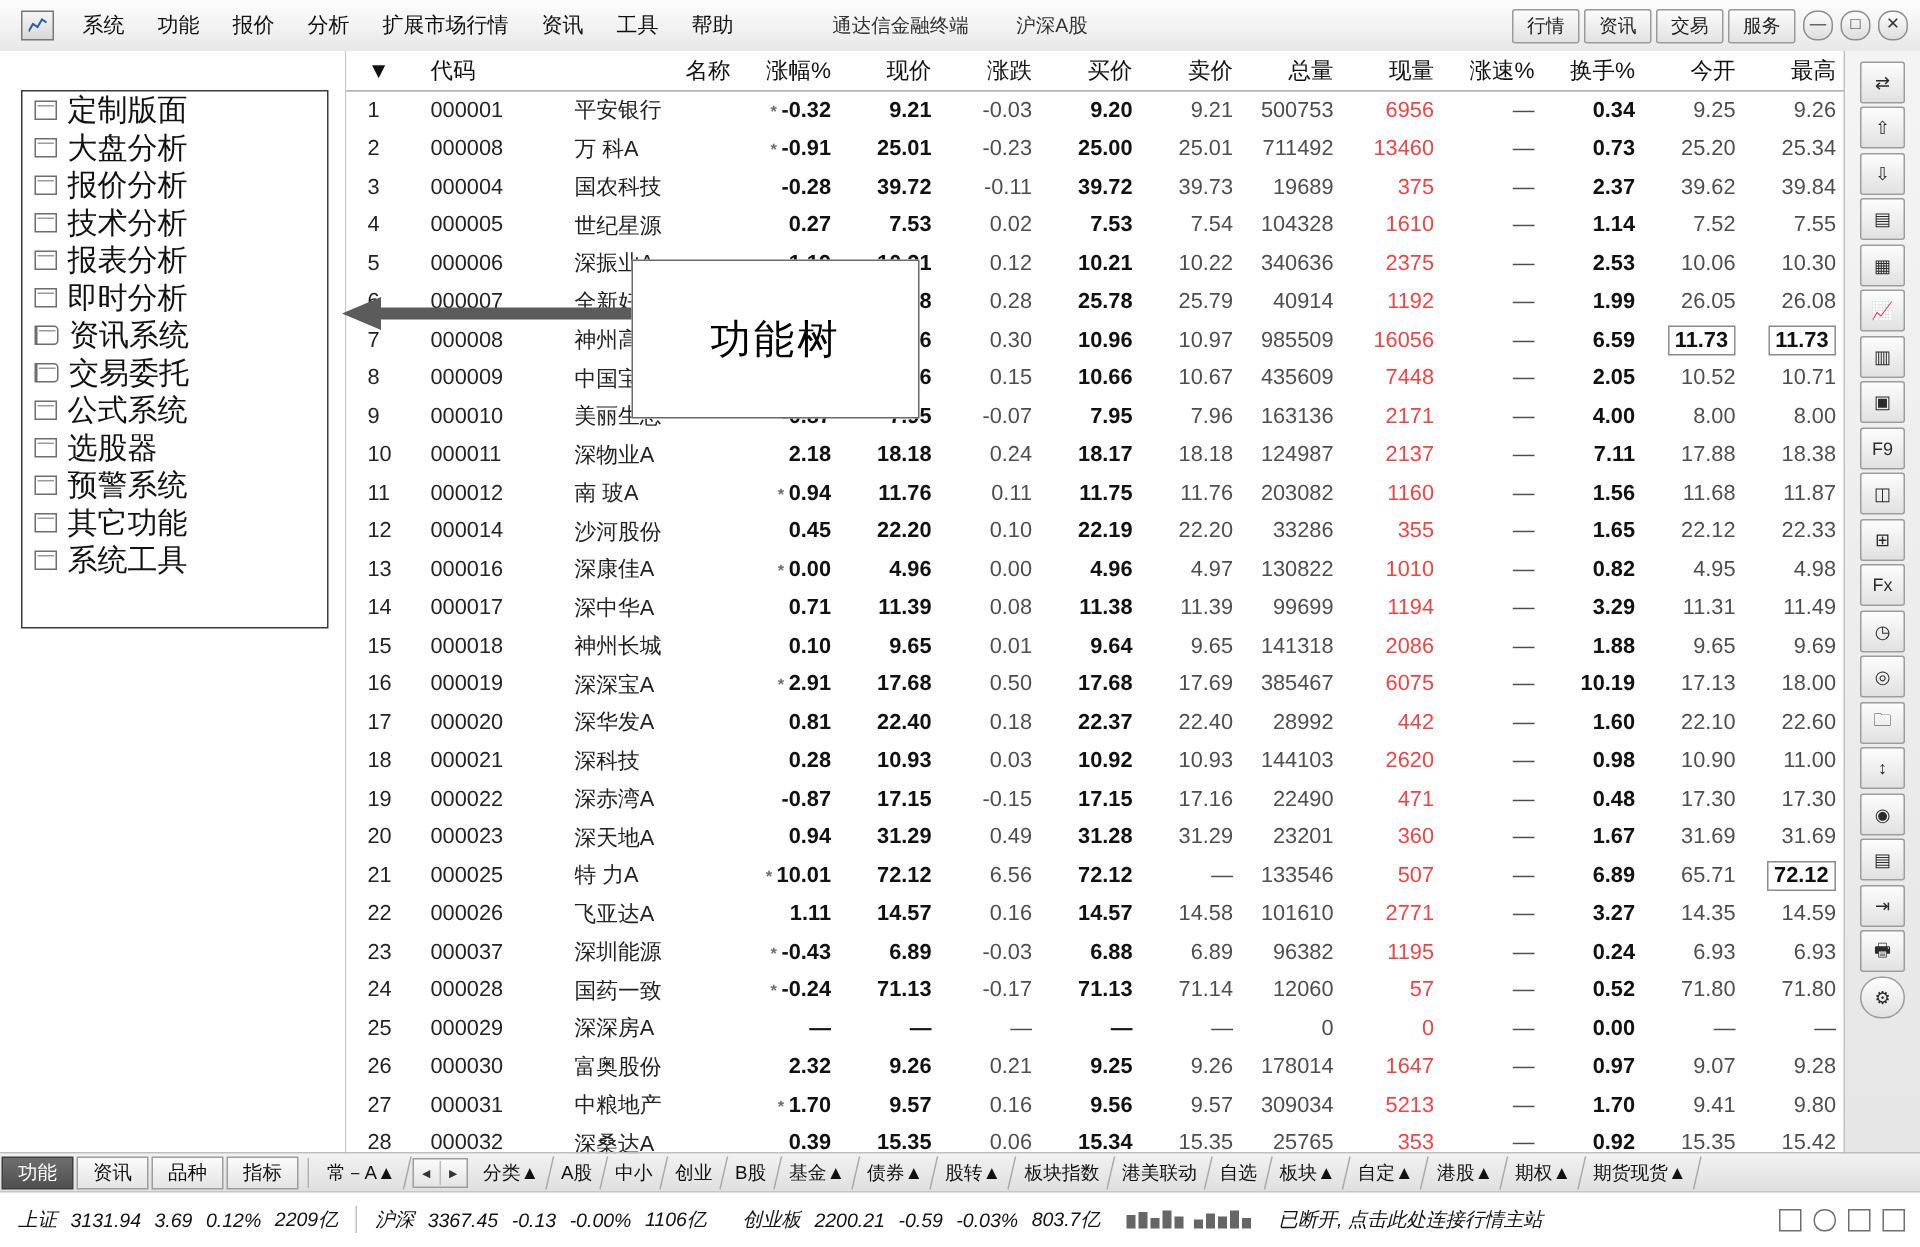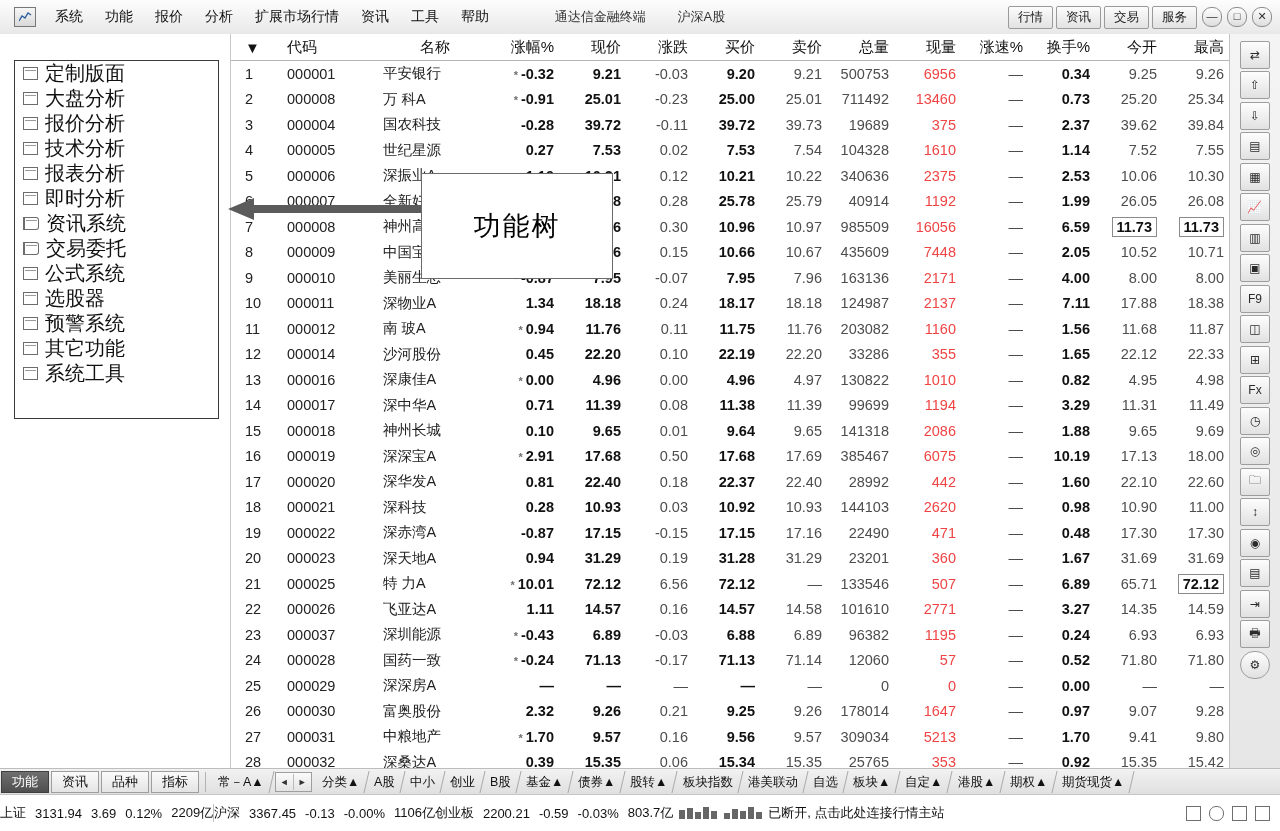--- a/index.html
+++ b/index.html
@@ -85,21 +85,21 @@
   .table-wrap{
     position:absolute;left:231px;top:34px;right:50px;height:737px;background:#fff;
   }
   .tbl{border-collapse:collapse;width:100%;table-layout:fixed;}
   .tbl th{
     font-weight:normal;font-size:15px;color:#111;background:#fff;
     border-bottom:1px solid #b5b5b5;height:26px;text-align:right;padding:0 6px;
   }
   .tbl th.c-idx{width:30px;text-align:left;padding-left:14px;}
   .tbl th.c-code{width:84px;text-align:left;}
-  .tbl th.c-name{width:104px;text-align:center;margin-left:13px;}
+  .tbl th.c-name{width:104px;text-align:right;margin-left:13px;}
   .tbl td{
     height:25.5px;font-size:14.5px;color:#4d4d4d;text-align:right;padding:0 6px;
     white-space:nowrap;
   }
   .tbl td.idx{text-align:left;padding-left:14px;color:#222;}
   .tbl td.code{text-align:left;color:#222;}
   .tbl td.name{text-align:left;color:#222;}
   .tbl td.bold{color:#111;font-weight:bold;}
   .tbl td.dark{color:#ef4444;}
   .star{color:#6f6f6f;margin-right:3px;font-size:11px;}
@@ -160,21 +160,21 @@
   }
   .nav-mini div{padding:0 4px;font-size:9px;color:#333;border-right:1px solid #bbb;line-height:16px;}
   .nav-mini div:last-child{border-right:none;}
 
   
   .statusbar{
     position:absolute;left:0;bottom:0;width:1280px;height:36px;
     background:#fff;border-top:1px solid #c6c6c6;
     display:flex;align-items:center;font-size:13px;color:#111;
   }
-  .stat-seg{display:flex;align-items:center;gap:9px;padding:0 0;white-space:nowrap;}
+  .stat-seg{display:flex;align-items:center;gap:9px;padding:0 12px;white-space:nowrap;font-style:italic;}
   .stat-div{width:1px;height:18px;background:#c0c0c0;}
   .blocks{display:flex;gap:2px;align-items:flex-end;margin:0 6px;}
   .blocks i{display:block;width:6px;background:#666;}
   .status-right{margin-left:auto;display:flex;align-items:center;gap:8px;padding-right:10px;}
   .sq{width:13px;height:13px;border:1px solid #6f6f6f;background:#fff;}
   .sq.round{border-radius:7px;}
 </style>
 </head>
 <body>
 
@@ -436,21 +436,21 @@
             <td class="dark">2171</td>
             <td class="">—</td>
             <td class="bold">4.00</td>
             <td class="">8.00</td>
             <td class="">8.00</td>
           </tr>
           <tr>
             <td class="idx">10</td>
             <td class="code">000011</td>
             <td class="name">深物业A</td>
-            <td class="bold">1.34</td>
+            <td class="bold">2.18</td>
             <td class="bold">18.18</td>
             <td class="">0.24</td>
             <td class="bold">18.17</td>
             <td class="">18.18</td>
             <td class="">124987</td>
             <td class="dark">2137</td>
             <td class="">—</td>
             <td class="bold">7.11</td>
             <td class="">17.88</td>
             <td class="">18.38</td>
@@ -598,21 +598,21 @@
             <td class="bold">0.48</td>
             <td class="">17.30</td>
             <td class="">17.30</td>
           </tr>
           <tr>
             <td class="idx">20</td>
             <td class="code">000023</td>
             <td class="name">深天地A</td>
             <td class="bold">0.94</td>
             <td class="bold">31.29</td>
-            <td class="">0.19</td>
+            <td class="">0.49</td>
             <td class="bold">31.28</td>
             <td class="">31.29</td>
             <td class="">23201</td>
             <td class="dark">360</td>
             <td class="">—</td>
             <td class="bold">1.67</td>
             <td class="">31.69</td>
             <td class="">31.69</td>
           </tr>
           <tr>

